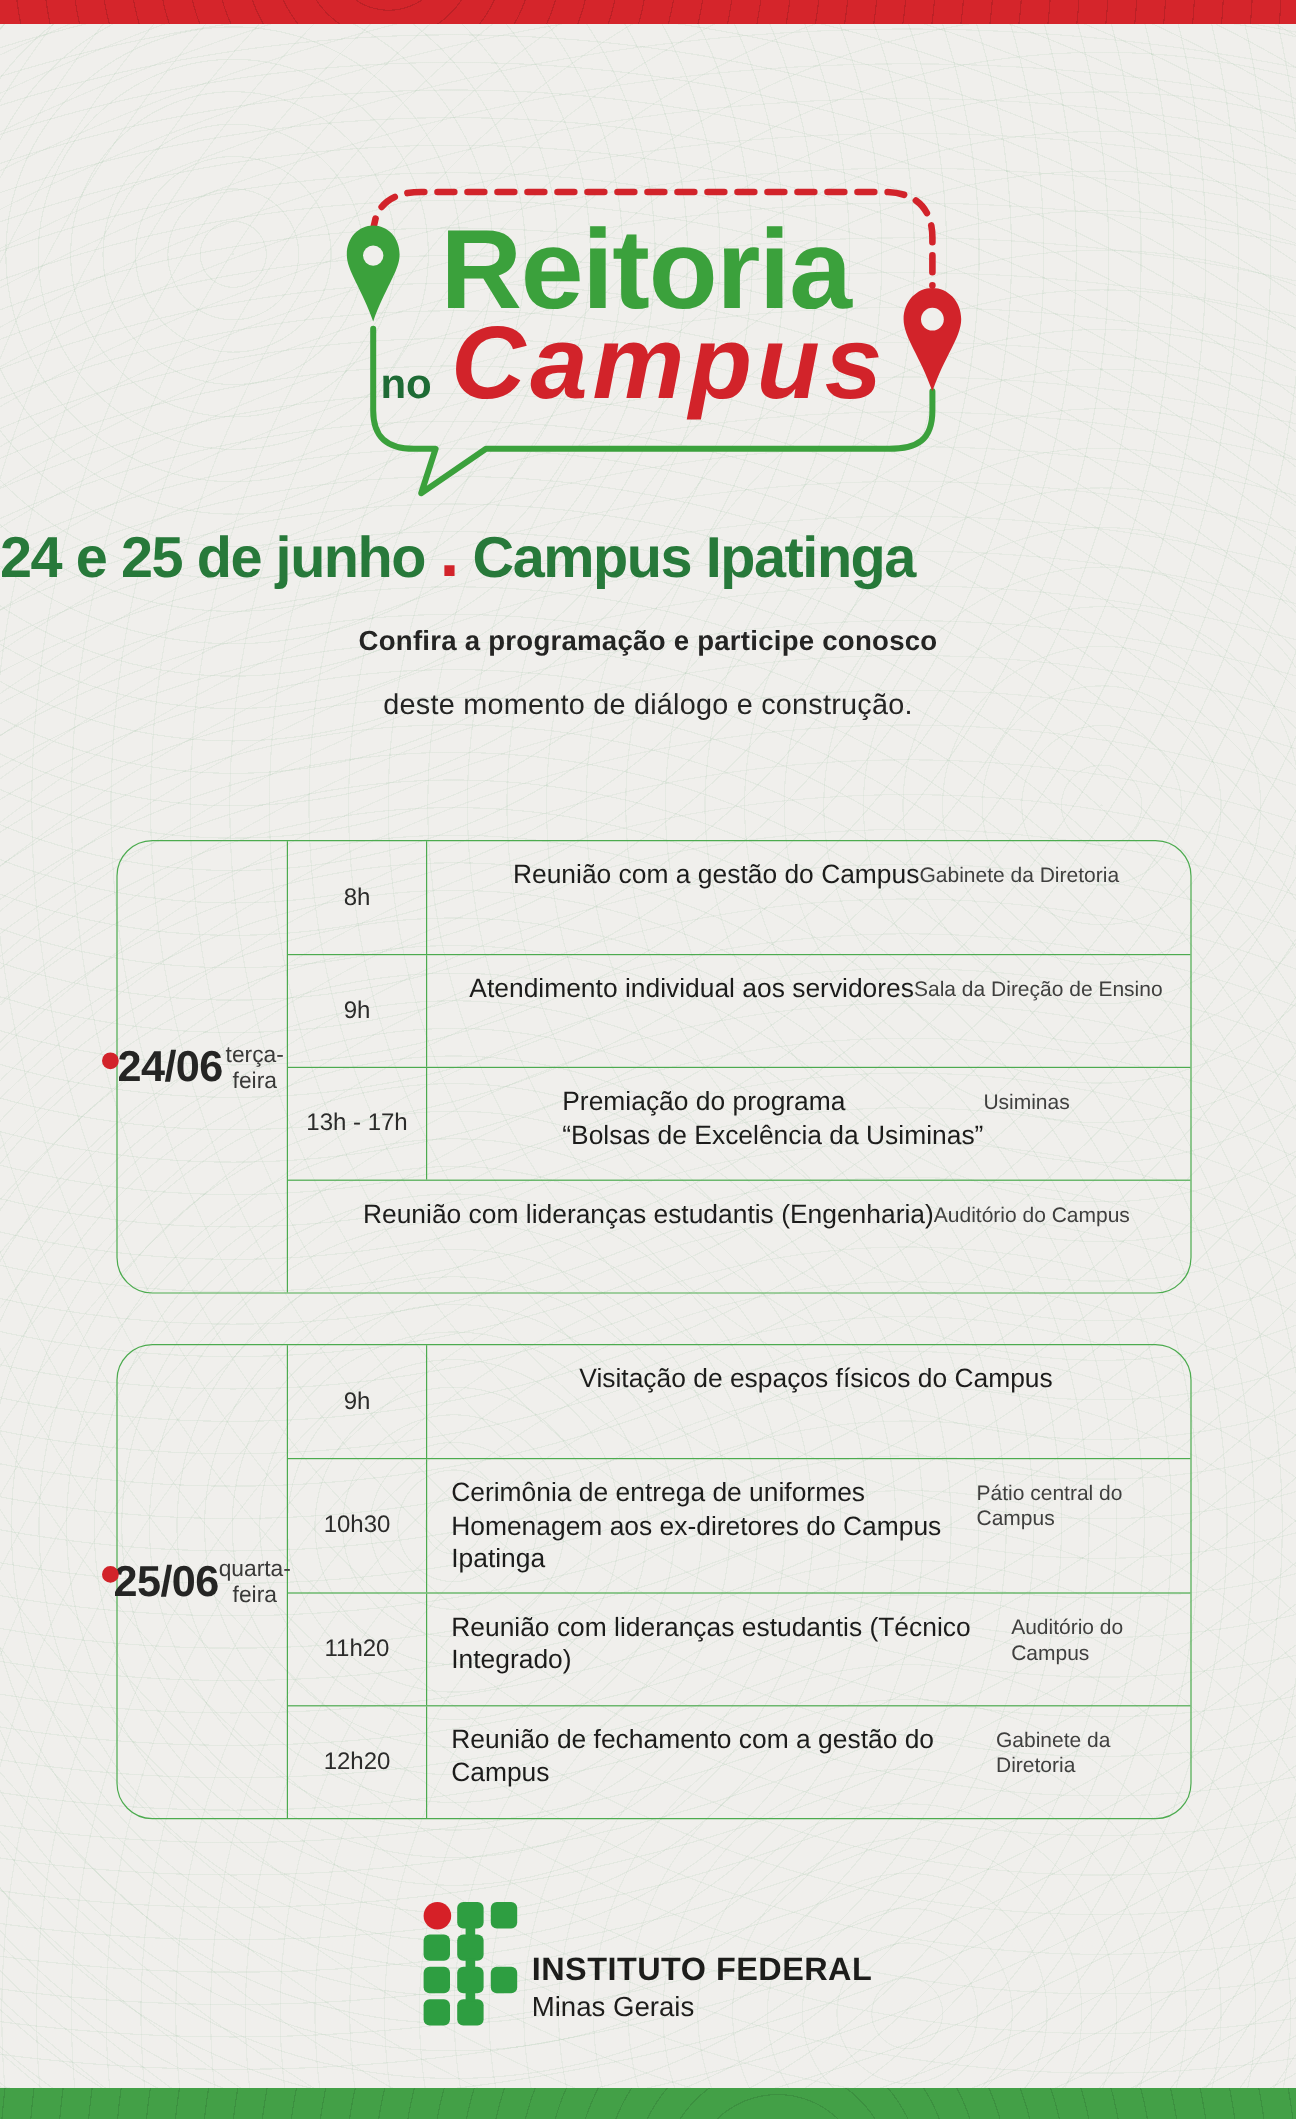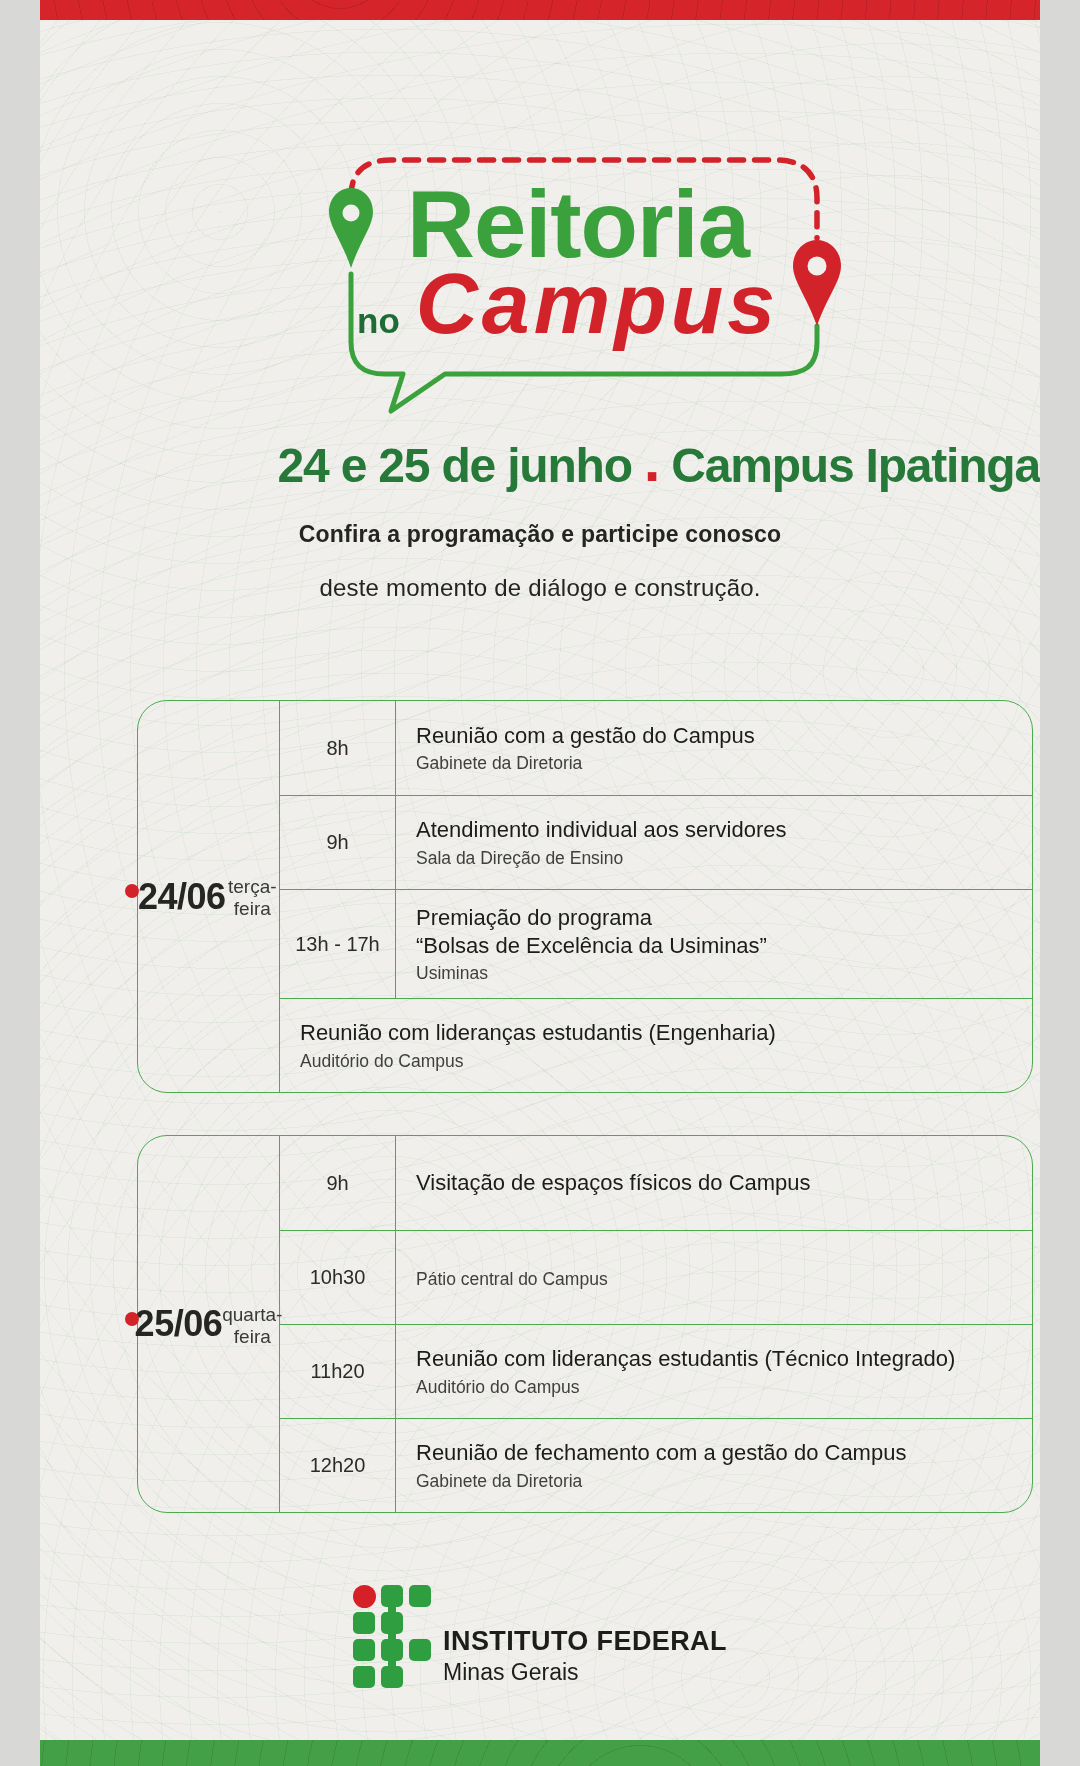--- a/index.html
+++ b/index.html
@@ -5,21 +5,21 @@
   :root{
     --red:#d2232a; --red_bar:#d5252b; --green:#3ba13c; --green_dark:#1e6b35;
     --green_title:#27793a; --green_border:#4cab4f; --green_bar:#43a047;
     --if_green:#2e9e41; --if_red:#d62027; --text_dark:#1c1c1b; --text_mid:#3f3f3e;
     --bg:#f0efec;
   }
   *{box-sizing:border-box;margin:0;padding:0;}
   html,body{margin:0;padding:0;background:#d8d8d6;}
   body{font-family:"Liberation Sans","DejaVu Sans",sans-serif;}
   .page{
-    position:relative;width:1000px;height:1766px;margin:0 auto;overflow:hidden;
+    position:relative;width:1080px;height:1766px;margin:0 auto;overflow:hidden;
     background-color:var(--bg);
     background-image:
       repeating-radial-gradient(circle at 18% 12%, rgba(120,175,130,.10) 0 1px, transparent 1px 27px),
       repeating-radial-gradient(circle at 85% 38%, rgba(120,175,130,.09) 0 1px, transparent 1px 33px),
       repeating-radial-gradient(circle at 35% 72%, rgba(110,165,120,.09) 0 1px, transparent 1px 23px),
       repeating-radial-gradient(circle at 70% 95%, rgba(110,165,120,.08) 0 1px, transparent 1px 29px);
   }
   .bar{position:absolute;left:0;width:100%;}
   .bar-top{top:0;height:20px;background:var(--red_bar);
     background-image:repeating-radial-gradient(circle at 30% -200%, rgba(0,0,0,.12) 0 1px, transparent 1px 24px);}
@@ -34,21 +34,21 @@
     font-size:94px;font-weight:700;letter-spacing:-1px;line-height:1;
     color:var(--green);
   }
   .logo-line2{position:absolute;left:62px;top:122px;white-space:nowrap;}
   .logo-no{font-size:35px;font-weight:700;color:var(--green_dark);vertical-align:baseline;}
   .logo-campus{font-size:86px;font-weight:700;font-style:italic;letter-spacing:4px;
     color:var(--red);vertical-align:baseline;margin-left:16px;line-height:1;}
 
   
   .title{
-    position:absolute;left:0;top:438px;width:100%;text-align:right;
+    position:absolute;left:0;top:438px;width:100%;text-align:left;
     font-size:48px;font-weight:700;letter-spacing:-1.2px;color:var(--green_title);
     white-space:nowrap;
   }
   .title .dot{color:var(--red);font-size:1.25em;line-height:0;position:relative;top:-1px;margin:0 12px;}
   .sub1,.sub2{position:absolute;left:0;width:100%;text-align:center;color:#242423;}
   .sub1{top:521px;font-size:23px;font-weight:700;letter-spacing:.2px;}
   .sub2{top:554px;font-size:24px;font-weight:400;letter-spacing:.2px;margin-top:20px;}
 
   
   .schedule-area{position:absolute;left:97px;top:700px;width:896px;}
@@ -70,21 +70,21 @@
   .date{font-size:36px;font-weight:700;color:#252524;letter-spacing:-.5px;}
   .weekday{font-size:19px;color:#393938;margin-top:3px;}
   .rows{flex:1;display:flex;flex-direction:column;}
   .event-row{display:flex;min-height:94px;}
   .event-row + .event-row{border-top:1.5px solid var(--green_border);}
   .time-cell{
     width:116px;flex:0 0 116px;display:flex;align-items:center;justify-content:center;
     border-right:1.5px solid var(--green_border);
     font-size:20px;color:#2b2b2a;text-align:center;
   }
-  .desc-cell{flex:1;display:flex;flex-direction:column;justify-content:center;
+  .desc-cell{flex:1;display:flex;flex-direction:row;justify-content:center;
     padding:14px 8px 14px 20px;}
   .event-title{font-size:22px;color:var(--text_dark);line-height:1.25;white-space:pre-line;}
   .event-location{font-size:17.5px;color:var(--text_mid);margin-top:4px;line-height:1.2;}
 
   
   .footer{position:absolute;left:0;top:1585px;width:100%;
     display:flex;justify-content:center;align-items:flex-end;gap:12px;}
   .if-logo{position:relative;width:78px;height:103px;flex:0 0 78px;}
   .if-cell{position:absolute;width:22px;height:22px;background:var(--if_green);border-radius:5px;}
   .if-dot{position:absolute;width:23px;height:23px;background:var(--if_red);border-radius:50%;}
@@ -181,20 +181,22 @@
           <div class="time-cell">9h</div>
           <div class="desc-cell">
             <div class="event-title">Visitação de espaços físicos do Campus</div>
 
           </div>
         </div>
 
         <div class="event-row">
           <div class="time-cell">10h30</div>
           <div class="desc-cell">
+            <div class="event-title">Cerimônia de entrega de uniformes
+Homenagem aos ex-diretores do Campus Ipatinga</div>
             <div class="event-location">Pátio central do Campus</div>
           </div>
         </div>
 
         <div class="event-row">
           <div class="time-cell">11h20</div>
           <div class="desc-cell">
             <div class="event-title">Reunião com lideranças estudantis (Técnico Integrado)</div>
             <div class="event-location">Auditório do Campus</div>
           </div>

